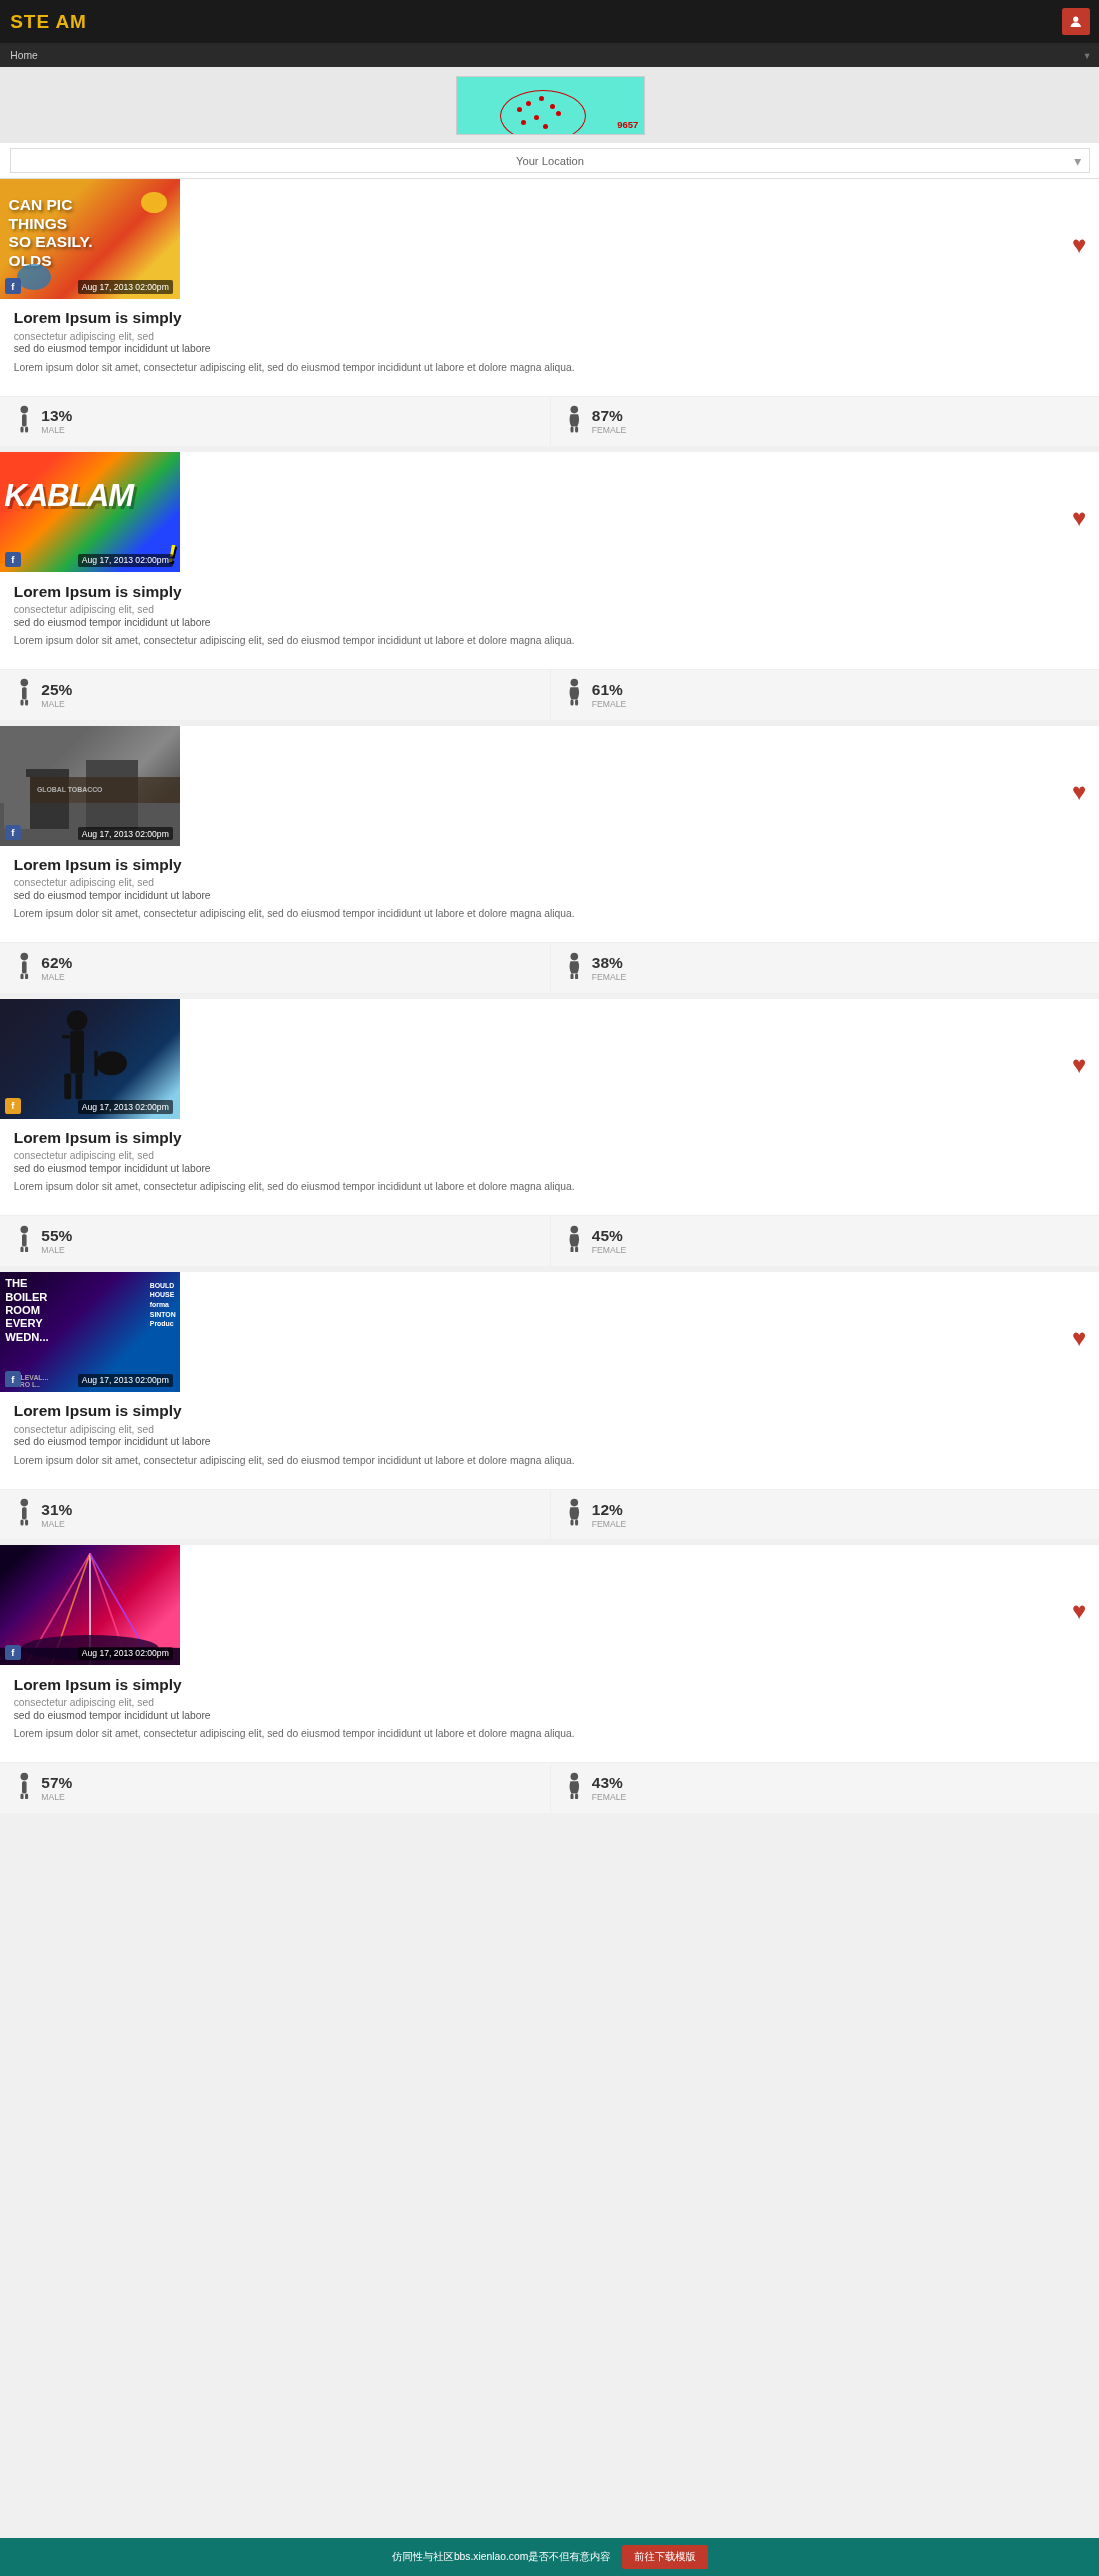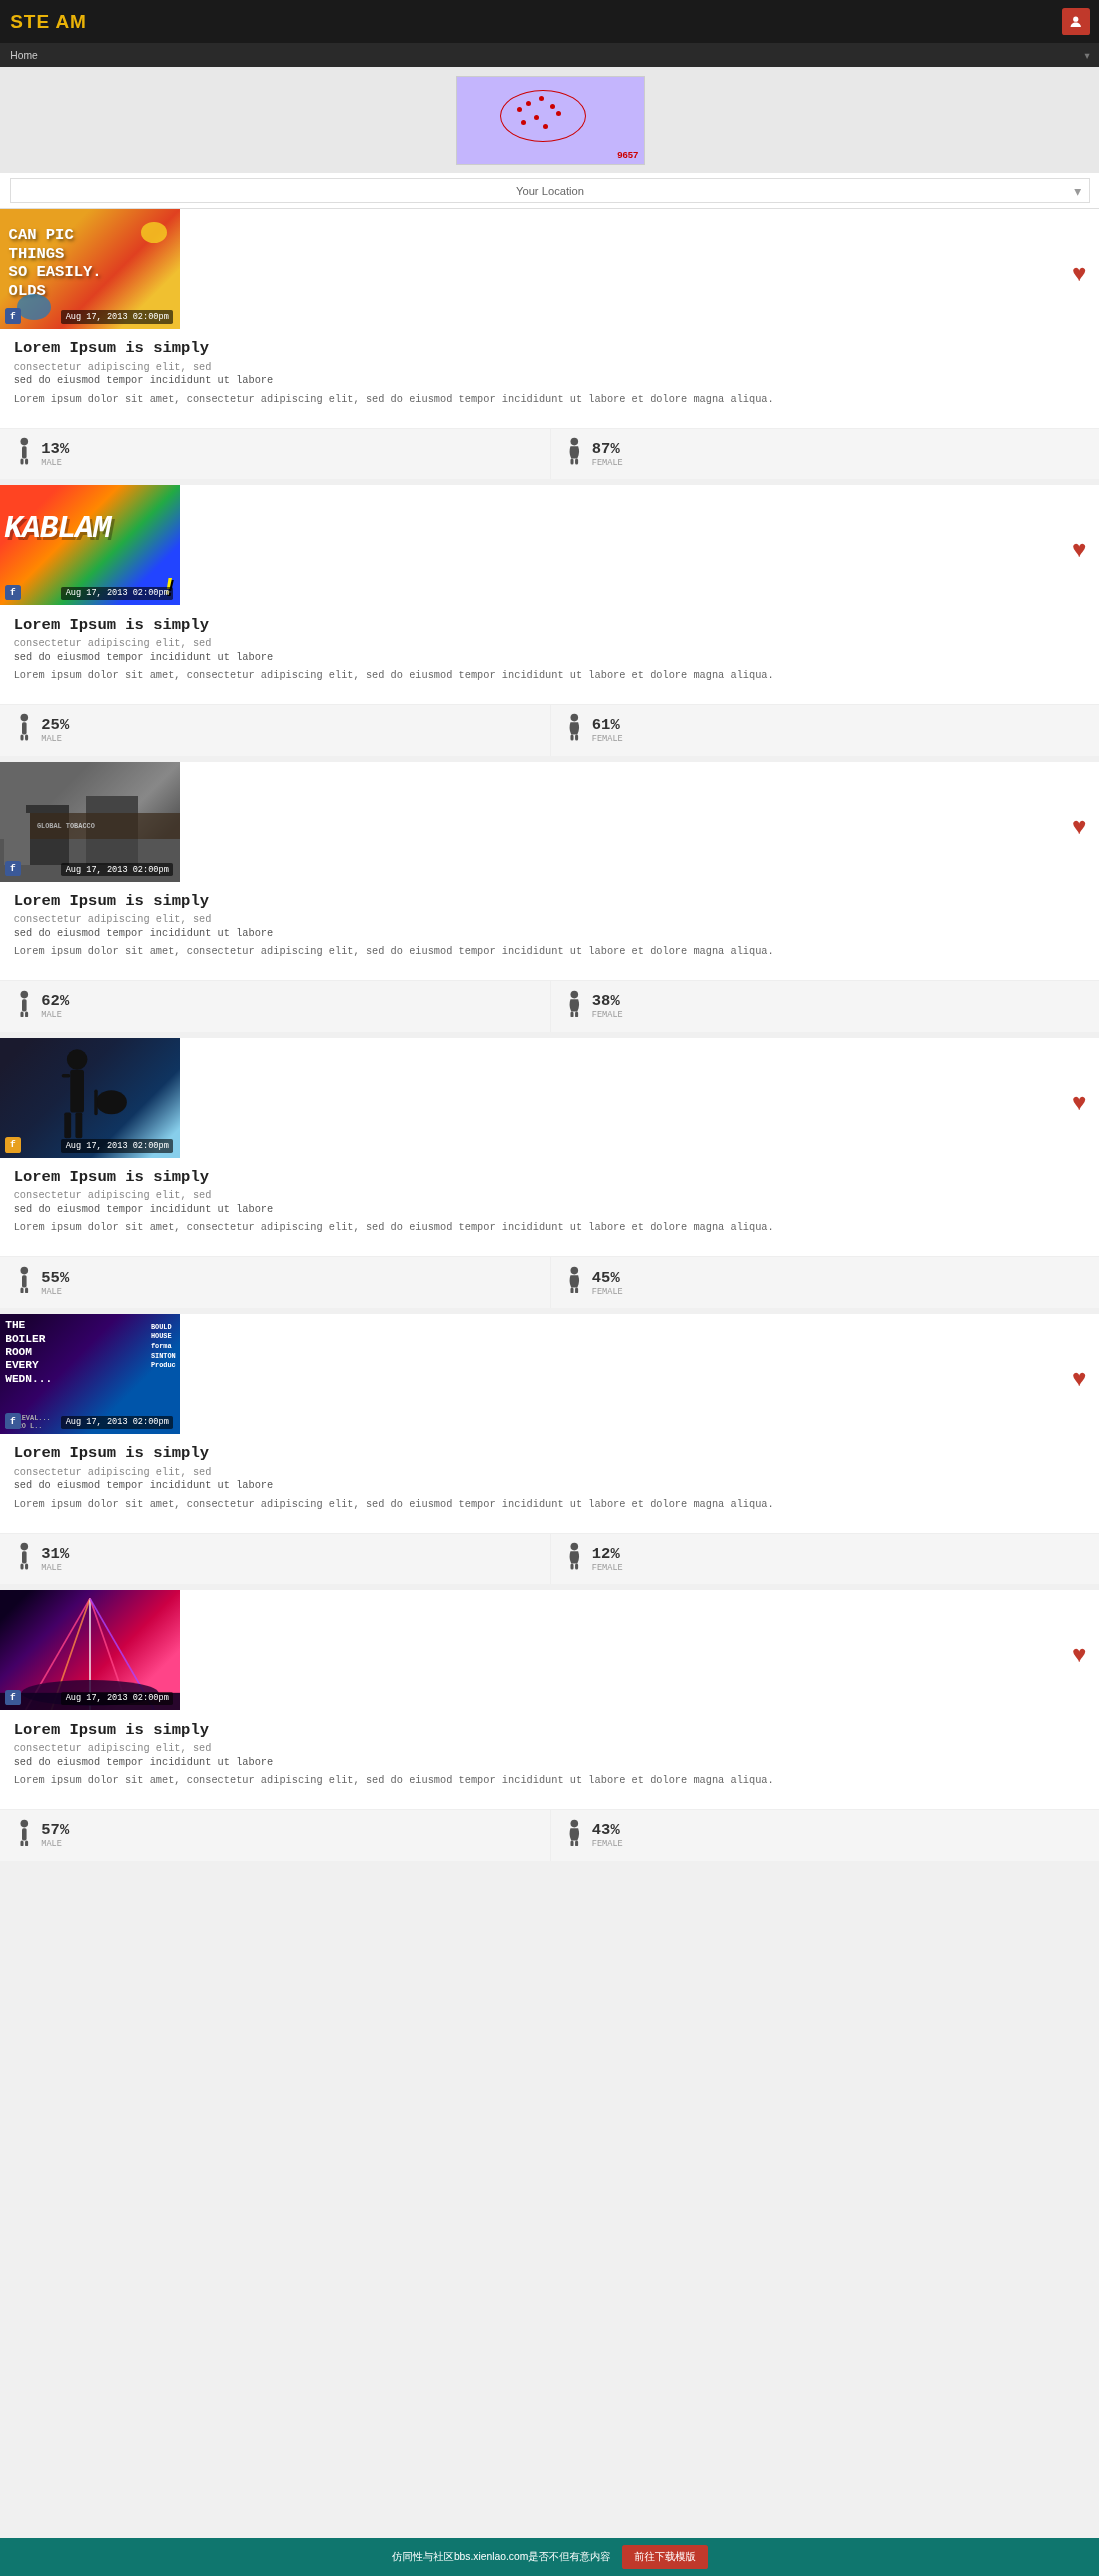--- a/index.html
+++ b/index.html
@@ -50,22 +50,22 @@
 
     
     .map-section {
       background: #e8e8e8;
       display: flex;
       justify-content: center;
       padding: 8.6px 0;
     }
     .map-container {
       width: 189px;
-      height: 89px;
-      background: #c4b5fd;
+      height: 59px;
+      background: #5eead4;
       position: relative;
       border: 0.9px solid #ccc;
       overflow: hidden;
       text-decoration: underline;
     }
     .map-circle {
       position: absolute;
       top: 13px;
       left: 43px;
       width: 86px;
@@ -116,21 +116,20 @@
       right: 8.6px;
       top: 50%;
       transform: translateY(-50%);
       color: #999;
       pointer-events: none;
     }
 
     
     .feed {
       background: #d946ef;
-      font-family: Liberation Mono, monospace;
     }
 
     
     .card {
       background: white;
       border-bottom: 6.9px solid #f0f0f0;
       position: relative;
     }
 
     .card-image-wrapper {

